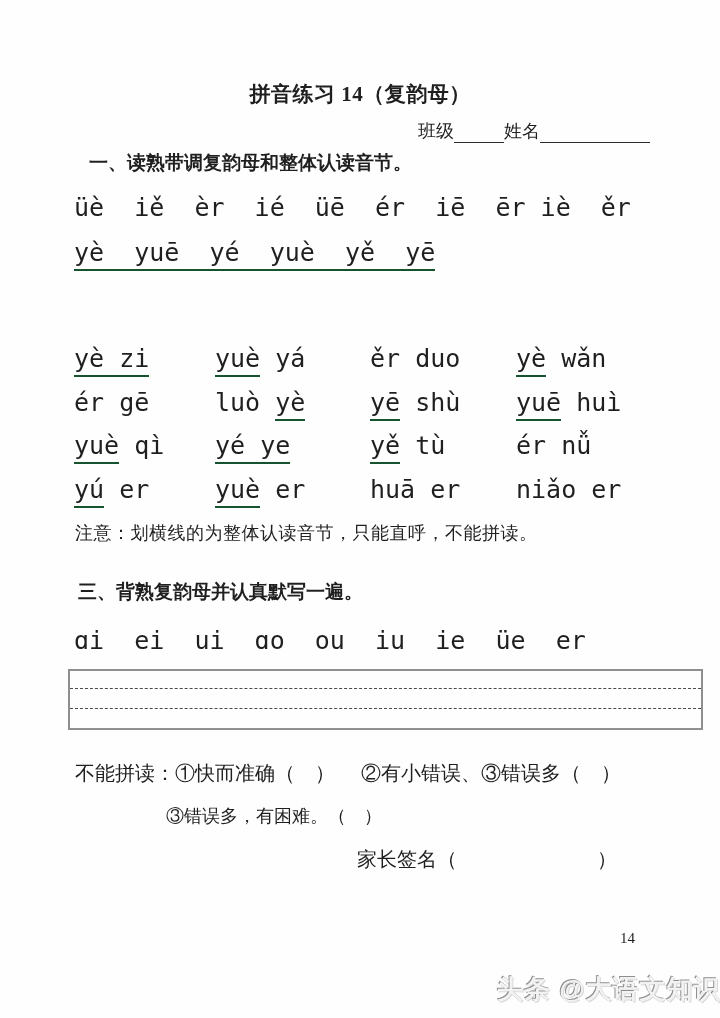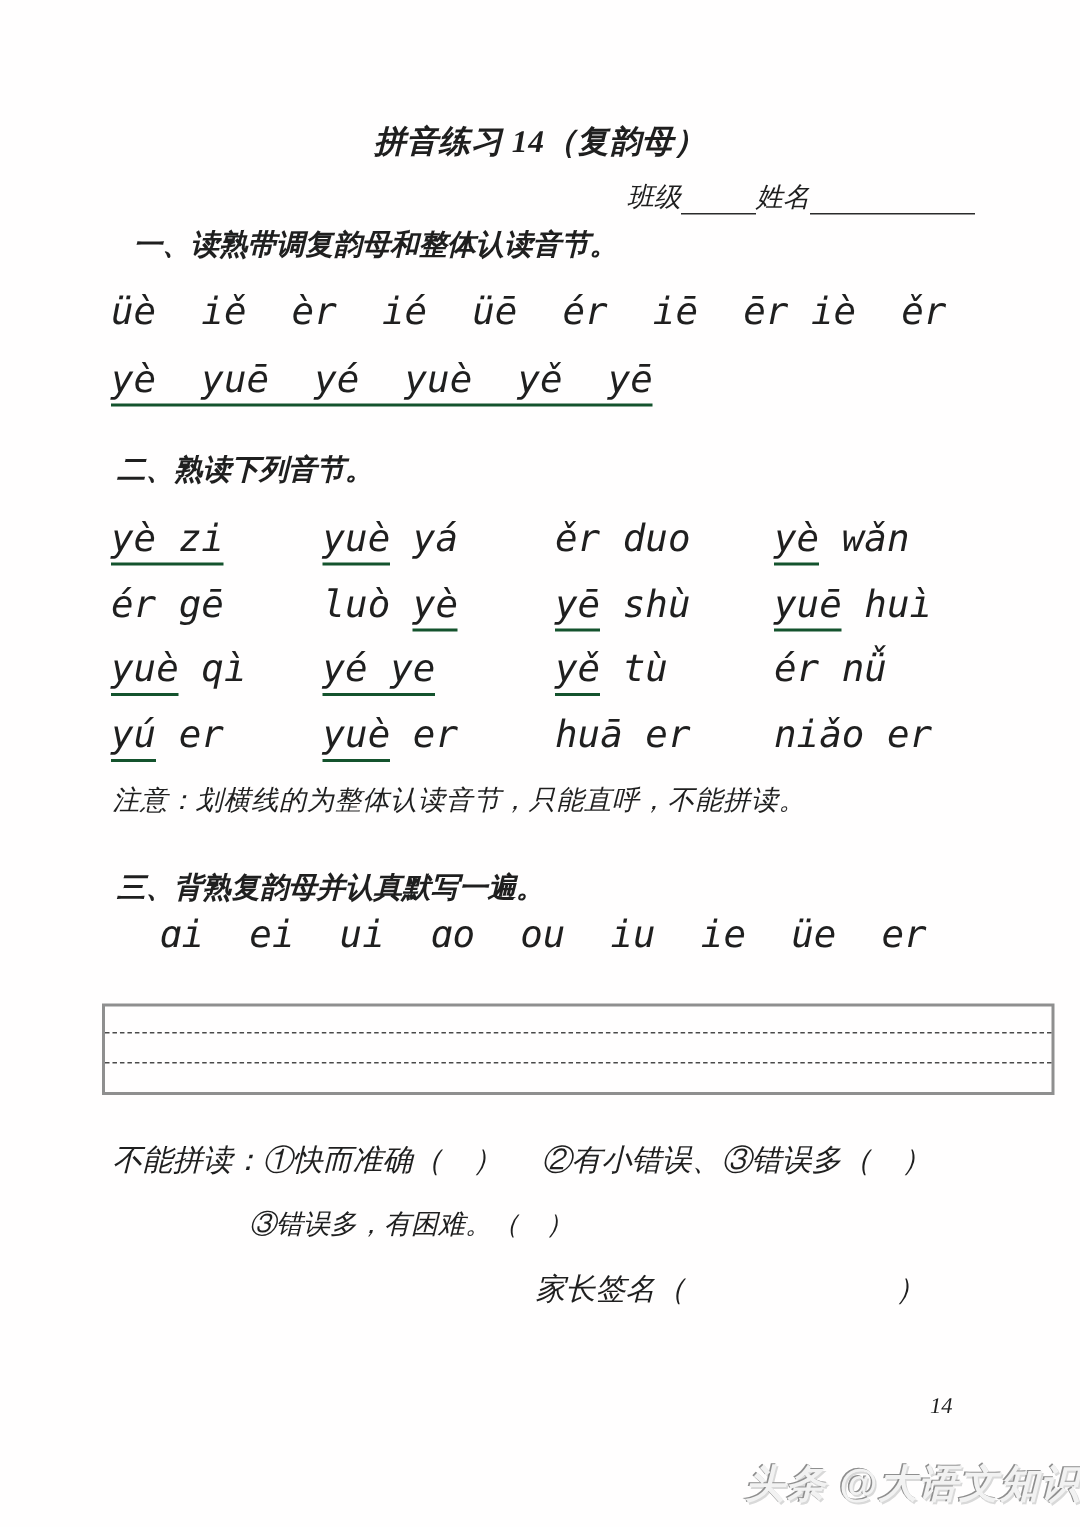--- a/index.html
+++ b/index.html
@@ -3,42 +3,42 @@
 <meta charset="utf-8">
 <style>
   html,body{margin:0;padding:0;background:#ffffff;}
   #page{
     position:relative;width:720px;height:1018px;background:#fffefe;
     color:#1f1f1f;overflow:hidden;
     font-family:"Liberation Serif","DejaVu Serif",serif;
   }
   .cn{font-family:"Liberation Serif","DejaVu Serif",serif;}
   .py{font-family:"DejaVu Sans Mono","Liberation Mono",monospace;white-space:pre;}
-  .abs{position:absolute;font-style:italic;}
+  .abs{position:absolute;}
   .ul{border-bottom:2px solid #14532d;padding-bottom:2px;}
 
   #title{top:80px;left:0;width:100%;text-align:center;font-size:21px;font-weight:700;letter-spacing:.5px;}
 
   #class-name-line{top:119px;left:418px;font-size:18px;}
   .blank{display:inline-block;border-bottom:1.5px solid #2b2b2b;height:18px;vertical-align:bottom;}
   .blank-short{width:50px;}
   .blank-long{width:110px;}
 
   #s1-heading{top:150px;left:78px;font-size:19px;font-weight:700;margin-left:11px;}
   #s1-line1{top:193px;left:74px;font-size:25px;}
   #s1-line2{top:238px;left:74px;font-size:25px;}
 
   #s2-heading{top:300px;left:78px;font-size:19px;font-weight:700;}
   #syllable-grid{top:344px;left:74px;font-size:25px;}
   .syl-row{display:grid;grid-template-columns:141px 155px 146px 150px;height:43.5px;align-items:start;}
   .syl-cell{white-space:pre;}
   #s2-note{top:521px;left:75px;font-size:18px;letter-spacing:.5px;}
 
   #s3-heading{top:579px;left:78px;font-size:19px;font-weight:700;}
-  #finals-row{top:608px;left:74px;font-size:25px;margin-left:32px;}
+  #finals-row{top:626px;left:74px;font-size:25px;}
 
   #writing-grid{top:669px;left:68px;width:631px;height:57px;border:2px solid #8f8f8f;background:#fffefe;}
   .dash-line{position:absolute;left:0;width:100%;border-top:1.5px dashed #4a4a4a;}
   .dash-1{top:17px;}
   .dash-2{top:37px;}
 
   #eval-line1{top:760px;left:75px;font-size:20px;}
   #eval-option2{margin-left:26px;}
   #eval-line2{top:804px;left:166px;font-size:18px;}
   #signature-line{top:846px;left:357px;font-size:20px;}
@@ -60,21 +60,20 @@
   <div id="title" class="abs cn">拼音练习 14（复韵母）</div>
 
   <div id="class-name-line" class="abs cn">
     <span>班级</span><span class="blank blank-short"></span><span>姓名</span><span class="blank blank-long"></span>
   </div>
 
   <div id="s1-heading" class="abs cn">一、读熟带调复韵母和整体认读音节。</div>
   <div id="s1-line1" class="abs py">üè  iě  èr  ié  üē  ér  iē  ēr iè  ěr</div>
   <div id="s1-line2" class="abs py"><span class="ul">yè  yuē  yé  yuè  yě  yē</span></div>
 
-  <div id="s2-heading" class="abs cn">二、熟读下列音节。</div>
   <div id="syllable-grid" class="abs py"><div class="syl-row"><div class="syl-cell"><span class="ul">yè zi</span></div><div class="syl-cell"><span class="ul">yuè</span><span> yá</span></div><div class="syl-cell"><span>ěr duo</span></div><div class="syl-cell"><span class="ul">yè</span><span> wǎn</span></div></div><div class="syl-row"><div class="syl-cell"><span>ér gē</span></div><div class="syl-cell"><span>luò </span><span class="ul">yè</span></div><div class="syl-cell"><span class="ul">yē</span><span> shù</span></div><div class="syl-cell"><span class="ul">yuē</span><span> huì</span></div></div><div class="syl-row"><div class="syl-cell"><span class="ul">yuè</span><span> qì</span></div><div class="syl-cell"><span class="ul">yé ye</span></div><div class="syl-cell"><span class="ul">yě</span><span> tù</span></div><div class="syl-cell"><span>ér nǚ</span></div></div><div class="syl-row"><div class="syl-cell"><span class="ul">yú</span><span> er</span></div><div class="syl-cell"><span class="ul">yuè</span><span> er</span></div><div class="syl-cell"><span>huā er</span></div><div class="syl-cell"><span>niǎo er</span></div></div></div>
   <div id="s2-note" class="abs cn">注意：划横线的为整体认读音节，只能直呼，不能拼读。</div>
 
   <div id="s3-heading" class="abs cn">三、背熟复韵母并认真默写一遍。</div>
   <div id="finals-row" class="abs py">ɑi  ei  ui  ɑo  ou  iu  ie  üe  er</div>
 
   <div id="writing-grid" class="abs">
     <div class="dash-line dash-1"></div>
     <div class="dash-line dash-2"></div>
   </div>

